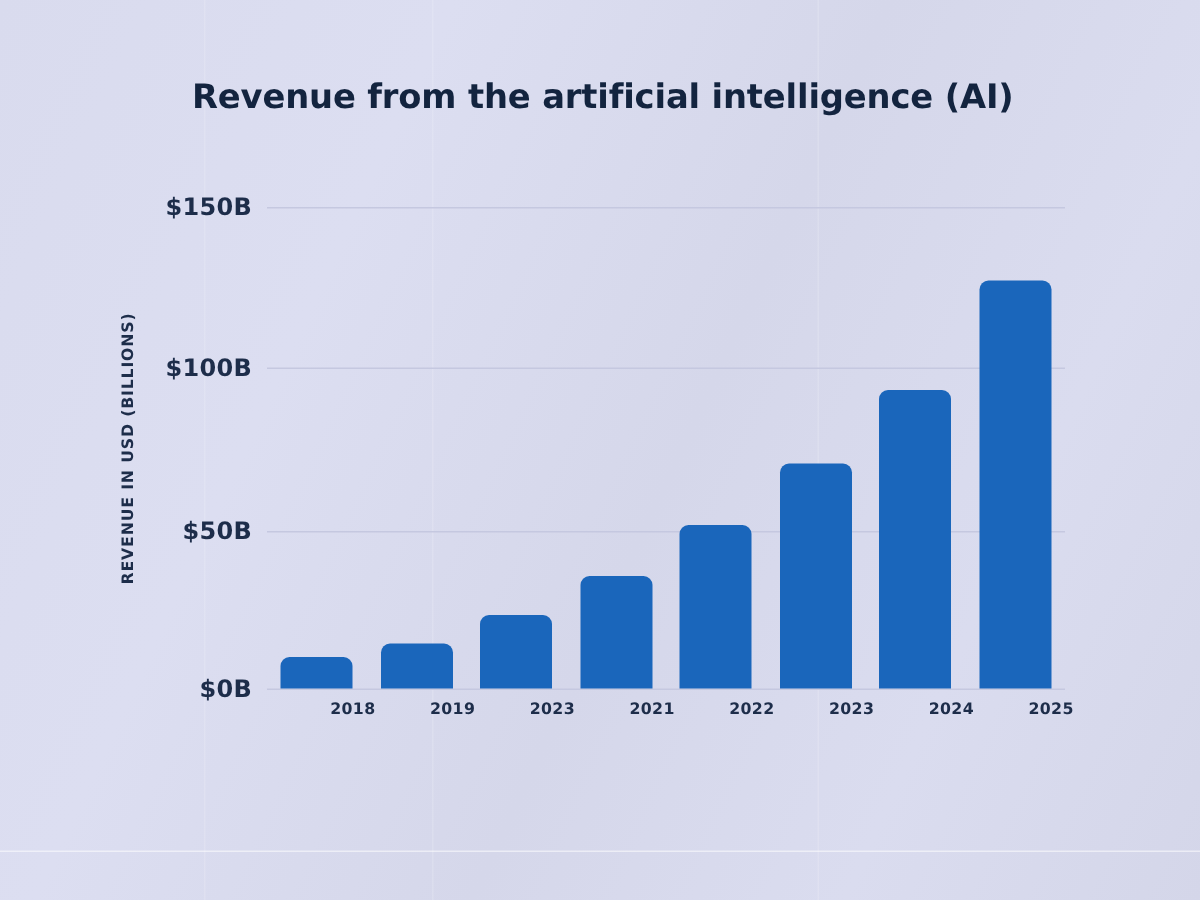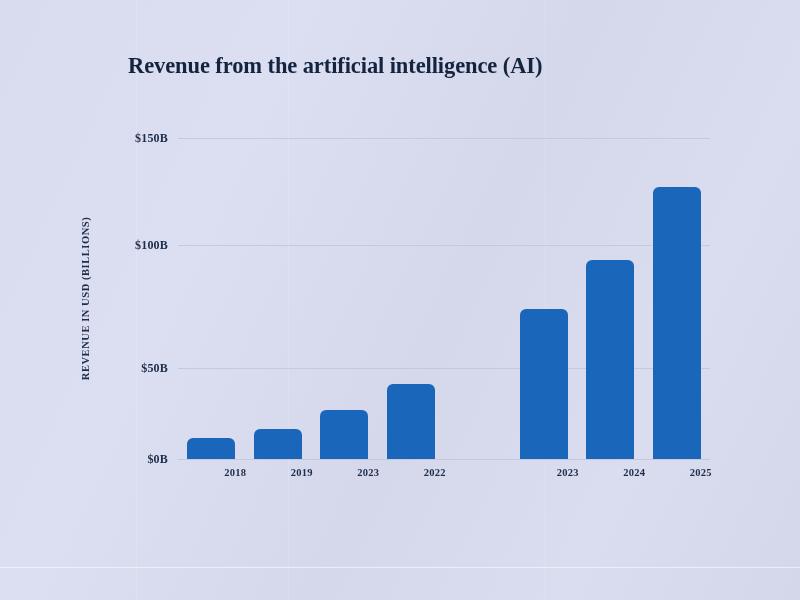--- a/index.html
+++ b/index.html
@@ -14,21 +14,20 @@
     background: #d7d9ee;
   }
 
   #page {
     position: relative;
     width: 800px;
     height: 600px;
     background:
       linear-gradient(115deg, #d9dbee 0%, #dcdef1 28%, #d5d7ea 55%, #dadcef 78%, #d4d6e9 100%);
     overflow: hidden;
-    font-family: Liberation Serif, serif;
   }
 
   
   .bg-band {
     position: absolute;
     top: 0;
     bottom: 0;
     width: 1px;
     background: rgba(255,255,255,0.16);
     pointer-events: none;
@@ -74,21 +73,21 @@
   .gridline.baseline {
     background: #bfc2db;
   }
 
   
   .ytick {
     position: absolute;
     right: 100%;
     margin-right: 10px;
     transform: translateY(-50%);
-    font-size: 12px;
+    font-size: 16px;
     font-weight: bold;
     color: #1d2d4a;
     white-space: nowrap;
     letter-spacing: 0.2px;
   }
 
   #ylabel {
     position: absolute;
     left: 78px;
     top: 138px;
@@ -175,21 +174,21 @@
   </div>
 
   <div id="plot">
 
     <div class="gridline" style="top: 0px; background: rgb(197, 200, 224);">
       <span class="ytick">$150B</span>
     </div>
     <div class="gridline" style="top: 107px; background: rgb(197, 200, 224);">
       <span class="ytick">$100B</span>
     </div>
-    <div class="gridline" style="top: 230px; background: rgb(197, 200, 224);">
+    <div class="gridline" style="top: 216px; background: rgb(197, 200, 224);">
       <span class="ytick">$50B</span>
     </div>
     <div class="gridline baseline" style="top: 321px; background: rgb(197, 200, 224); text-align: right;">
       <span class="ytick">$0B</span>
     </div>
 
     <div id="bars">
       <div class="bar-slot" style="left:0px;width:66.5px">
         <div class="bar" style="height: 21.4px; background: rgb(26, 102, 187);"></div>
         <span class="xtick">2018</span>
@@ -197,20 +196,24 @@
       <div class="bar-slot" style="left:66.5px;width:66.5px">
         <div class="bar" style="height: 29.96px; background: rgb(26, 102, 187);"></div>
         <span class="xtick">2019</span>
       </div>
       <div class="bar-slot" style="left:133px;width:66.5px">
         <div class="bar" style="height: 49.22px; background: rgb(26, 102, 187);"></div>
         <span class="xtick">2023</span>
       </div>
       <div class="bar-slot" style="left:199.5px;width:66.5px">
         <div class="bar" style="height: 74.9px; background: rgb(26, 102, 187);"></div>
+        <span class="xtick">2021</span>
+      </div>
+      <div class="bar-slot" style="left:266px;width:66.5px">
+        <div class="bar" style="height: 109.14px; background: rgb(26, 102, 187);"></div>
         <span class="xtick">2022</span>
       </div>
       <div class="bar-slot" style="left:332.5px;width:66.5px">
         <div class="bar" style="height: 149.8px; background: rgb(26, 102, 187);"></div>
         <span class="xtick">2023</span>
       </div>
       <div class="bar-slot" style="left:399px;width:66.5px">
         <div class="bar" style="height: 199.02px; background: rgb(26, 102, 187);"></div>
         <span class="xtick">2024</span>
       </div>

